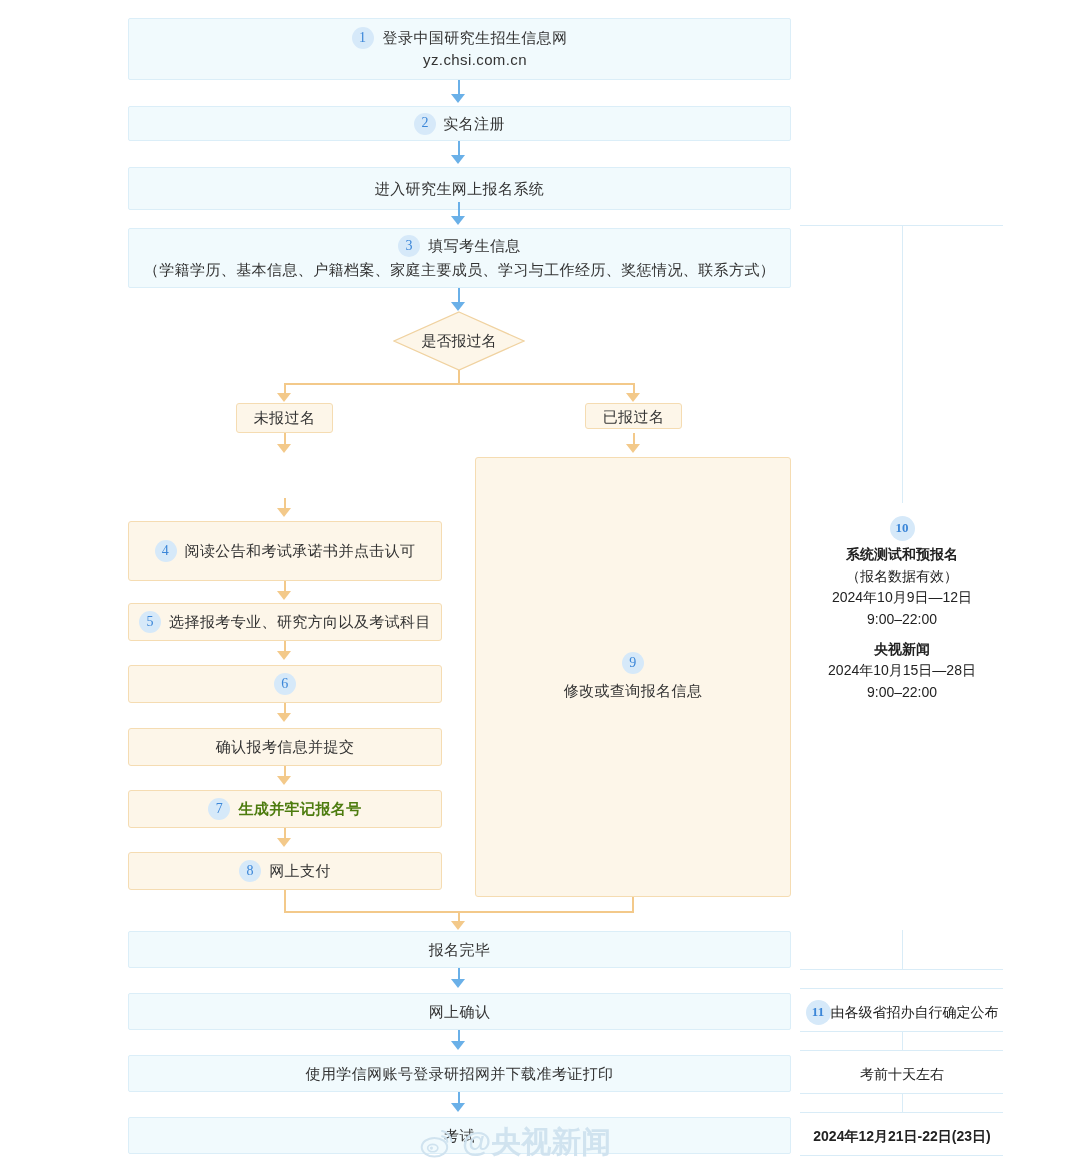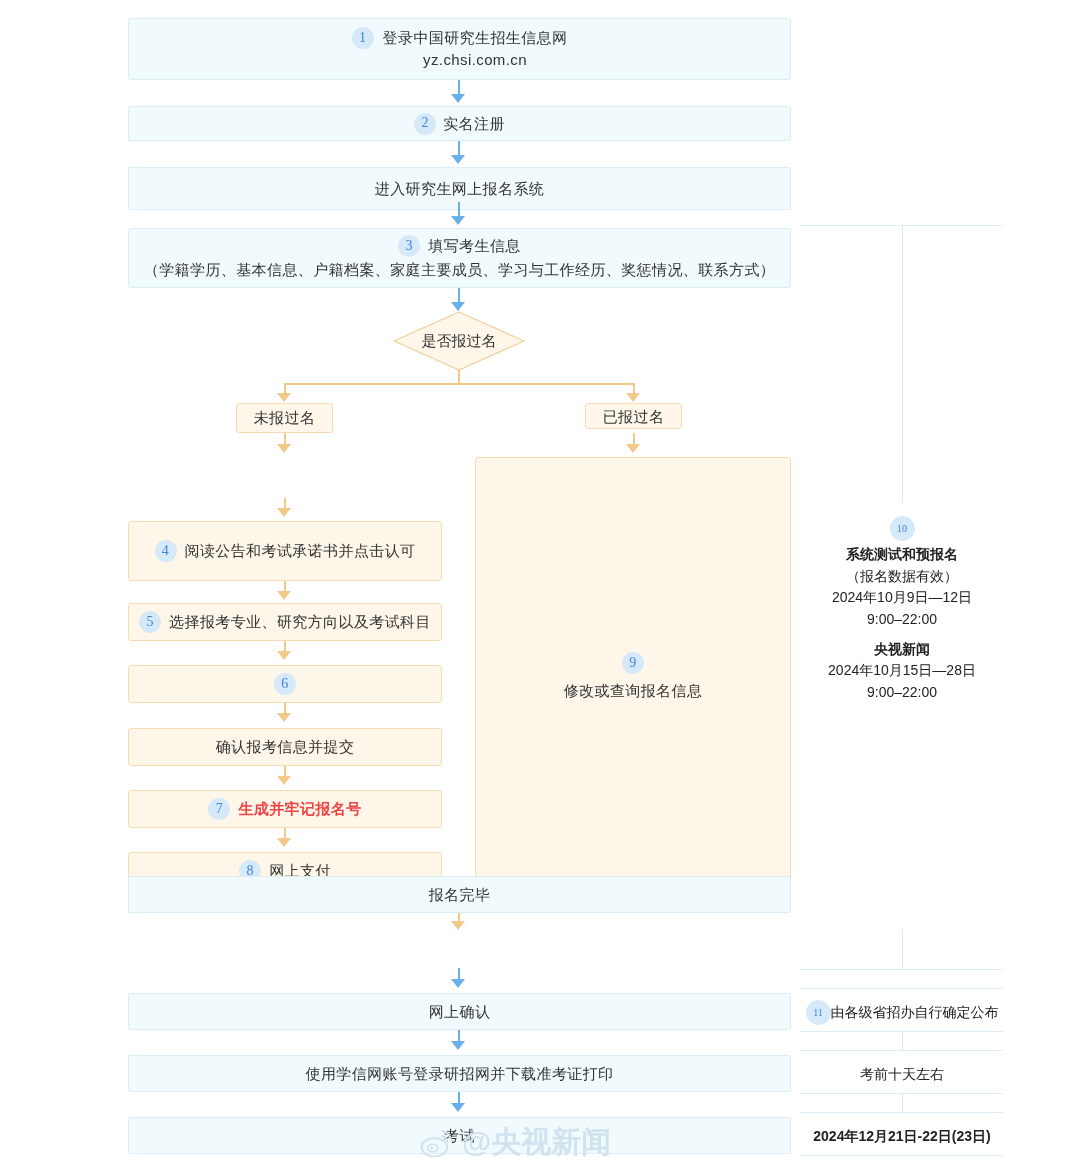--- a/index.html
+++ b/index.html
@@ -48,24 +48,24 @@
     justify-content:center;
     width:22px;height:22px;
     border-radius:50%;
     background:#d6e9f9;
     color:#3b86d8;
     font-size:14px;
     font-family:"Liberation Serif","DejaVu Serif",serif;
     vertical-align:middle;
     flex:0 0 auto;
   }
-  .badge.wide{width:25px;height:25px;font-size:10px;}
+  .badge.wide{width:25px;height:25px;font-size:13px;font-weight:bold;}
   .rowflex{display:flex;align-items:center;justify-content:center;gap:9px;}
 
-  .redtxt{color:#ef4444;font-weight:bold;}
+  .redtxt{color:#4d7c0f;font-weight:bold;}
 
   
   .diamond{
     position:absolute;
     width:132px;height:60px;
   }
   .diamond .dlabel{
     position:absolute;left:0;top:0;width:132px;height:60px;
     display:flex;align-items:center;justify-content:center;
     font-size:15px;color:#333;z-index:2;
@@ -253,21 +253,21 @@
       <div>修改或查询报名信息</div>
     </div>
   </div>
 
   <div class="vline or" style="left:284px;top:890px;height:22px;"></div>
   <div class="vline or" style="left:632px;top:897px;height:15px;"></div>
   <div class="hline" style="left:284px;top:911px;width:350px;"></div>
   <div class="vline or" style="left:458px;top:911px;height:12px;"></div>
   <div class="arrow or" style="left:451px;top:921px;"></div>
 
-  <div class="node blue" style="left:128px;top:876px;width:663px;height:37px;">
+  <div class="node blue" style="left:128px;top:931px;width:663px;height:37px;">
     <span>报名完毕</span>
   </div>
   <div class="vline" style="left:458px;top:968px;height:13px;"></div>
   <div class="arrow" style="left:451px;top:979px;"></div>
 
   <div class="node blue" style="left:128px;top:993px;width:663px;height:37px;">
     <span>网上确认</span>
   </div>
   <div class="vline" style="left:458px;top:1030px;height:13px;"></div>
   <div class="arrow" style="left:451px;top:1041px;"></div>

